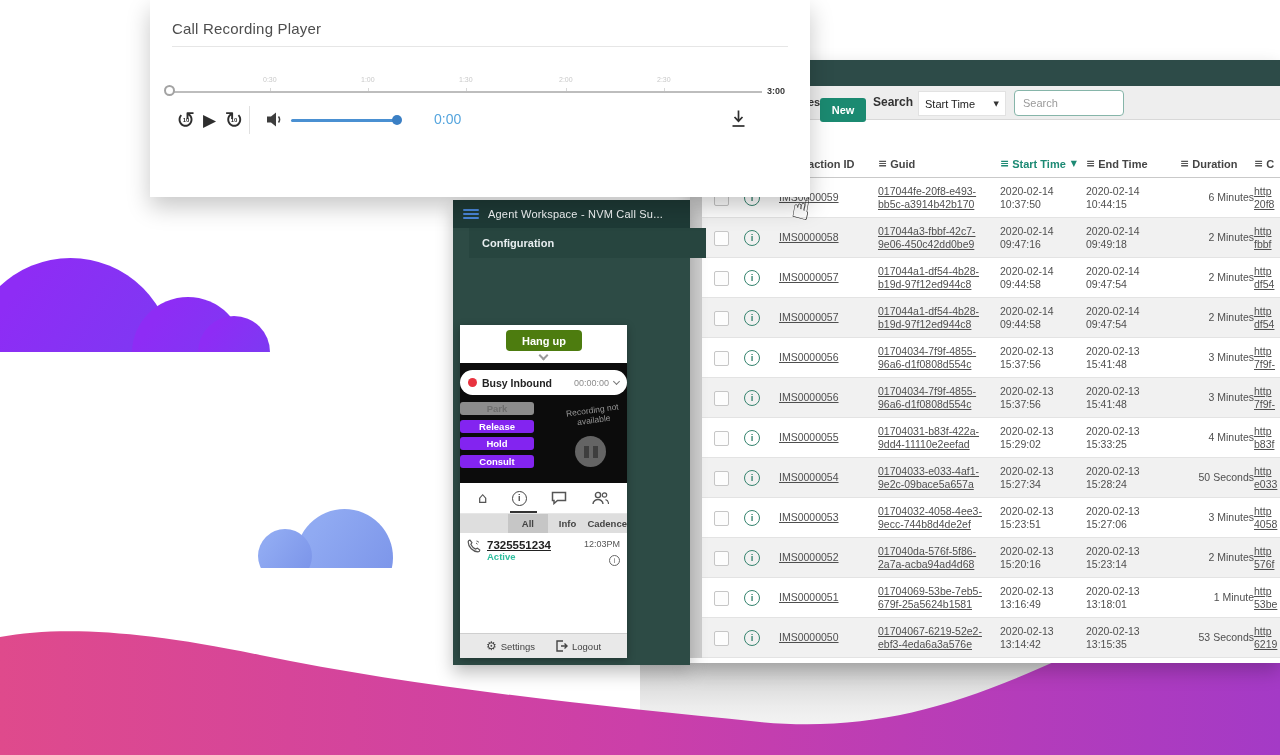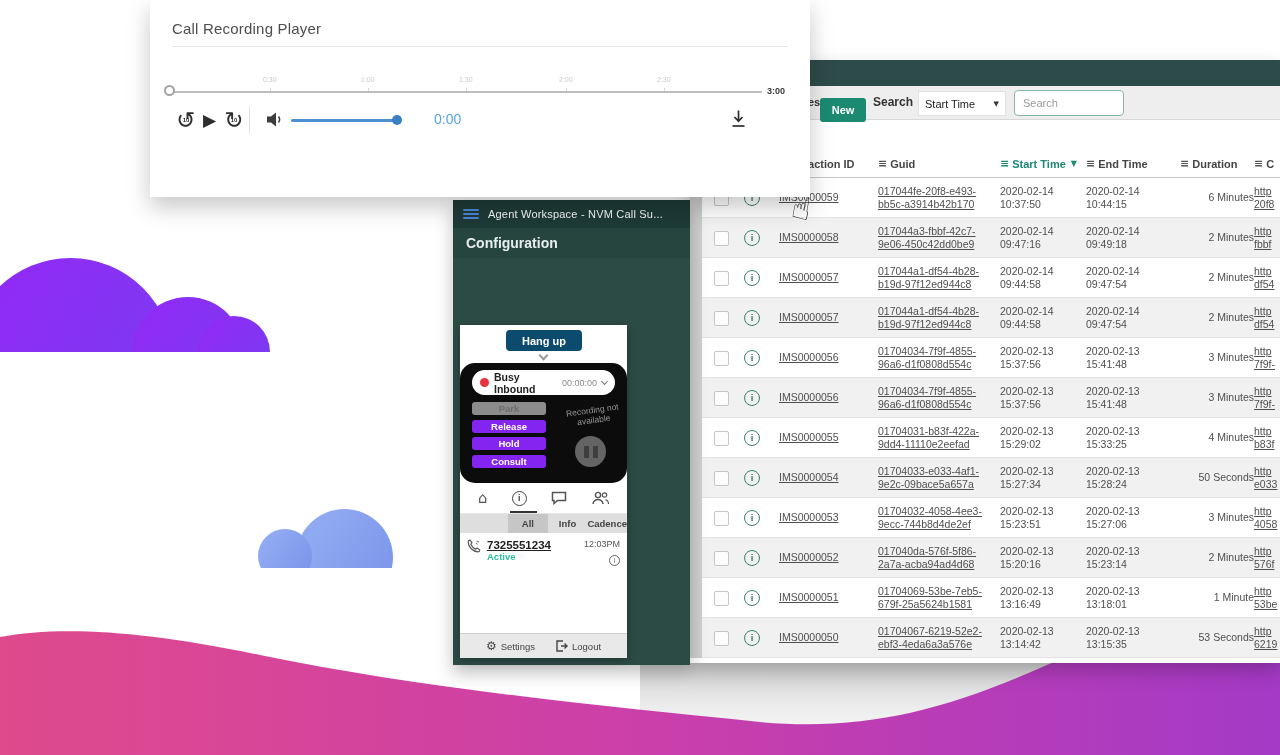--- a/index.html
+++ b/index.html
@@ -52,33 +52,33 @@
     transform:rotate(10deg); text-shadow:0 0 2px #fff; }
 
   
   .aw-panel { position:absolute; left:453px; top:200px; width:237px; height:465px;
     background:#2d4b45; z-index:5; box-shadow:0 8px 16px rgba(0,0,0,.25); }
   .aw-header { position:absolute; left:0; top:0; width:100%; height:28px; background:#1e3a36;
     display:flex; align-items:center; gap:9px; padding:0 10px; }
   .hamburger { width:16px; height:11px; display:flex; flex-direction:column; justify-content:space-between; }
   .hamburger b { height:2.4px; background:#4a86d8; border-radius:2px; }
   .aw-title { color:#f2f5f6; font-size:11px; font-weight:normal; letter-spacing:.2px; }
-  .aw-config { position:absolute; left:0; top:28px; width:100%; height:30px; background:#27453f;
-    display:flex; align-items:center; padding:0 13px; color:#e8eef0; font-size:14px; font-weight:bold; }
+  .aw-config { position:absolute; left:16px; top:28px; width:100%; height:30px; background:#27453f;
+    display:flex; align-items:center; padding:0 13px; color:#e8eef0; font-size:11px; font-weight:bold; }
 
   
   .phone { position:absolute; left:7px; top:125px; width:167px; height:333px; background:#fff;
     display:flex; flex-direction:column; box-shadow:0 2px 8px rgba(0,0,0,.3); }
   .ph-top { height:38px; position:relative; background:#fff; }
-  .hangup-btn { position:absolute; left:46px; top:5px; width:76px; height:21px; background:#0c4a6e;
+  .hangup-btn { position:absolute; left:46px; top:5px; width:76px; height:21px; background:#4d7c0f;
     border:none; border-radius:4px; color:#fff; font-weight:bold; font-size:11px;text-align:center; }
   .chev { display:inline-block; width:7px; height:7px; border-right:2px solid #9a9a9a;
     border-bottom:2px solid #9a9a9a; transform:rotate(45deg); }
   .ph-top .chev { position:absolute; left:80px; top:27px; }
-  .ph-dark { height:120px; background:#0c0c0c; padding:7px 12px 0; position:relative;border-radius:15px; }
+  .ph-dark { height:120px; background:#0c0c0c; padding:7px 0 0; position:relative; }
   .status-pill { height:25px; background:#fff; border-radius:13px; display:flex; align-items:center;
     gap:5px; padding:0 8px; margin-bottom:7px; }
   .red-dot { width:9px; height:9px; border-radius:50%; background:#e8333f; }
   .status-name { font-size:10.5px; font-weight:bold; color:#222; flex:1; }
   .status-timer { font-size:9px; color:#8c8c8c; }
   .pill-chev { width:5px; height:5px; border-right:1.5px solid #777; border-bottom:1.5px solid #777;
     transform:rotate(45deg); margin-top:-2px; }
   .call-btn { display:block; width:74px; height:13px; border:none; border-radius:3px;
     color:#fff; font-size:9.5px; font-weight:bold; line-height:13px; margin-bottom:4.5px;
     font-family:"Liberation Sans",sans-serif; }

